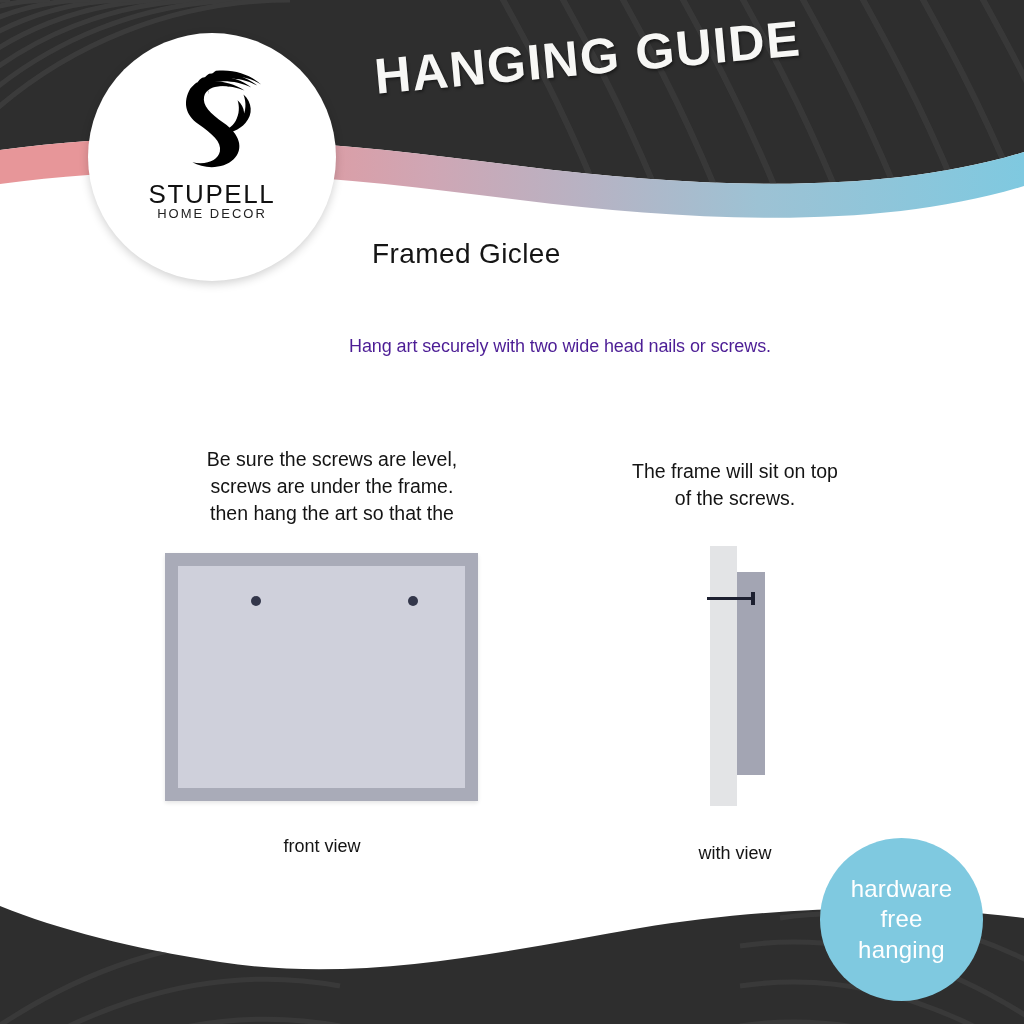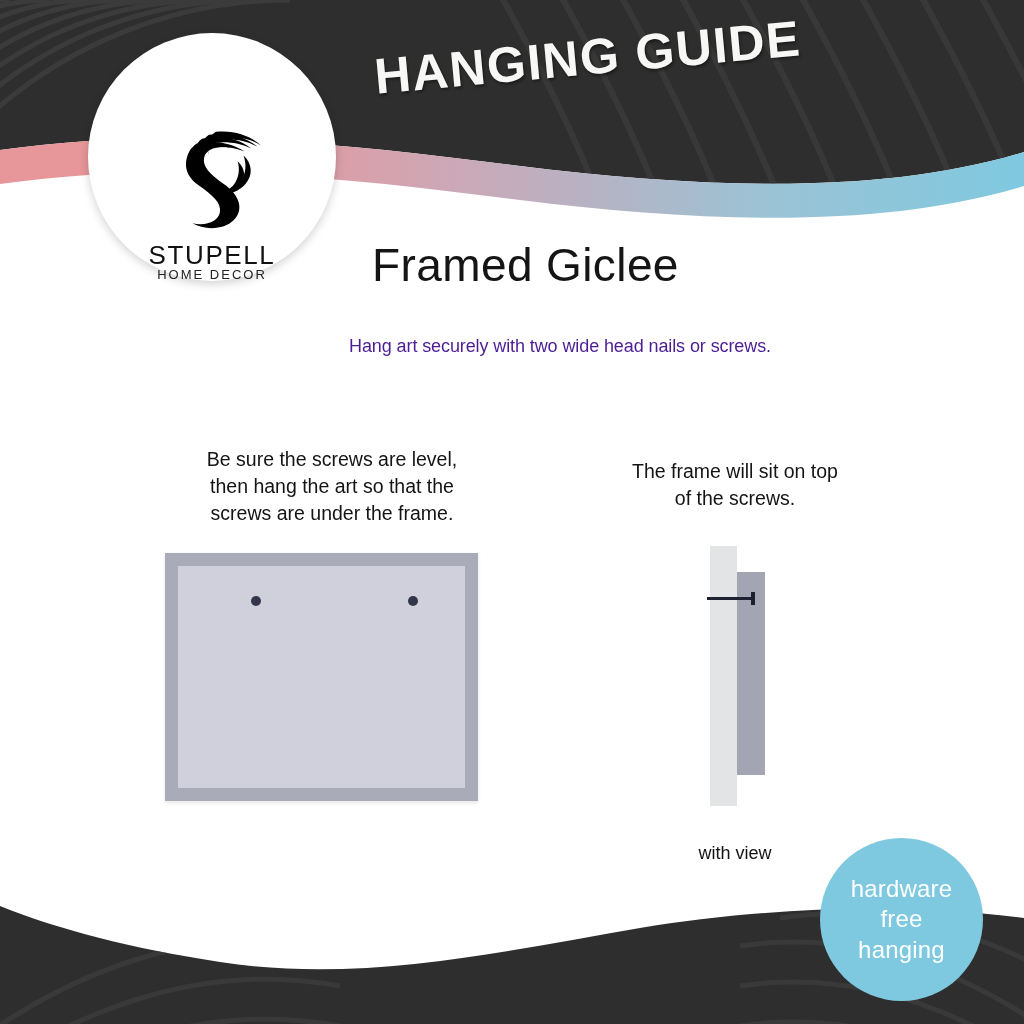--- a/index.html
+++ b/index.html
@@ -34,21 +34,21 @@
     left: 88px;
     top: 33px;
     width: 248px;
     height: 248px;
     border-radius: 50%;
     background: #ffffff;
     box-shadow: 0 3px 10px rgba(0,0,0,0.18);
     display: flex;
     flex-direction: column;
     align-items: center;
-    justify-content: flex-end;
+    justify-content: flex-start;
   }
   #logo-mark {
     margin-top: 28px;
     width: 118px;
     height: 118px;
   }
   #logo-wordmark {
     font-family: "Liberation Sans", sans-serif;
     font-size: 26px;
     letter-spacing: 1.6px;
@@ -80,21 +80,21 @@
     letter-spacing: 1.5px;
     white-space: nowrap;
     text-shadow: 1px 2px 3px rgba(0,0,0,0.45);
   }
 
   
   #product-name {
     position: absolute;
     left: 372px;
     top: 238px;
-    font-size: 46px;
+    font-size: 28px;
     font-weight: 300;
     color: #151515;
     letter-spacing: 0.4px;
     white-space: nowrap;
   }
 
   
   #main-instruction {
     position: absolute;
     left: 0;
@@ -350,22 +350,22 @@
   </div>
 
   <div id="header-title">HANGING GUIDE</div>
 
   <div id="product-name">Framed Giclee</div>
 
   <div id="main-instruction">Hang art securely with two wide head nails or screws.</div>
 
   <div id="caption-front" class="caption-block">
     <div>Be sure the screws are level,</div>
+    <div>screws are under the frame.</div>
     <div>then hang the art so that the</div>
-    <div>screws are under the frame.</div>
   </div>
 
   <div id="caption-side" class="caption-block">
     <div>The frame will sit on top</div>
     <div>of the screws.</div>
   </div>
 
   <div id="front-view-diagram">
     <div id="front-view-mat">
       <div class="screw-dot" id="screw-dot-left"></div>
@@ -373,20 +373,21 @@
     </div>
   </div>
 
   <div id="side-view-diagram">
     <div id="side-view-wall"></div>
     <div id="side-view-frame"></div>
     <div id="side-view-nail"></div>
     <div id="side-view-nail-head"></div>
   </div>
 
+  <div id="label-front-view" class="view-label">front view</div>
   <div id="label-side-view" class="view-label">with view</div>
 
   <div id="hardware-badge">
     <div>hardware</div>
     <div>free</div>
     <div>hanging</div>
   </div>
 
 </div>
 

